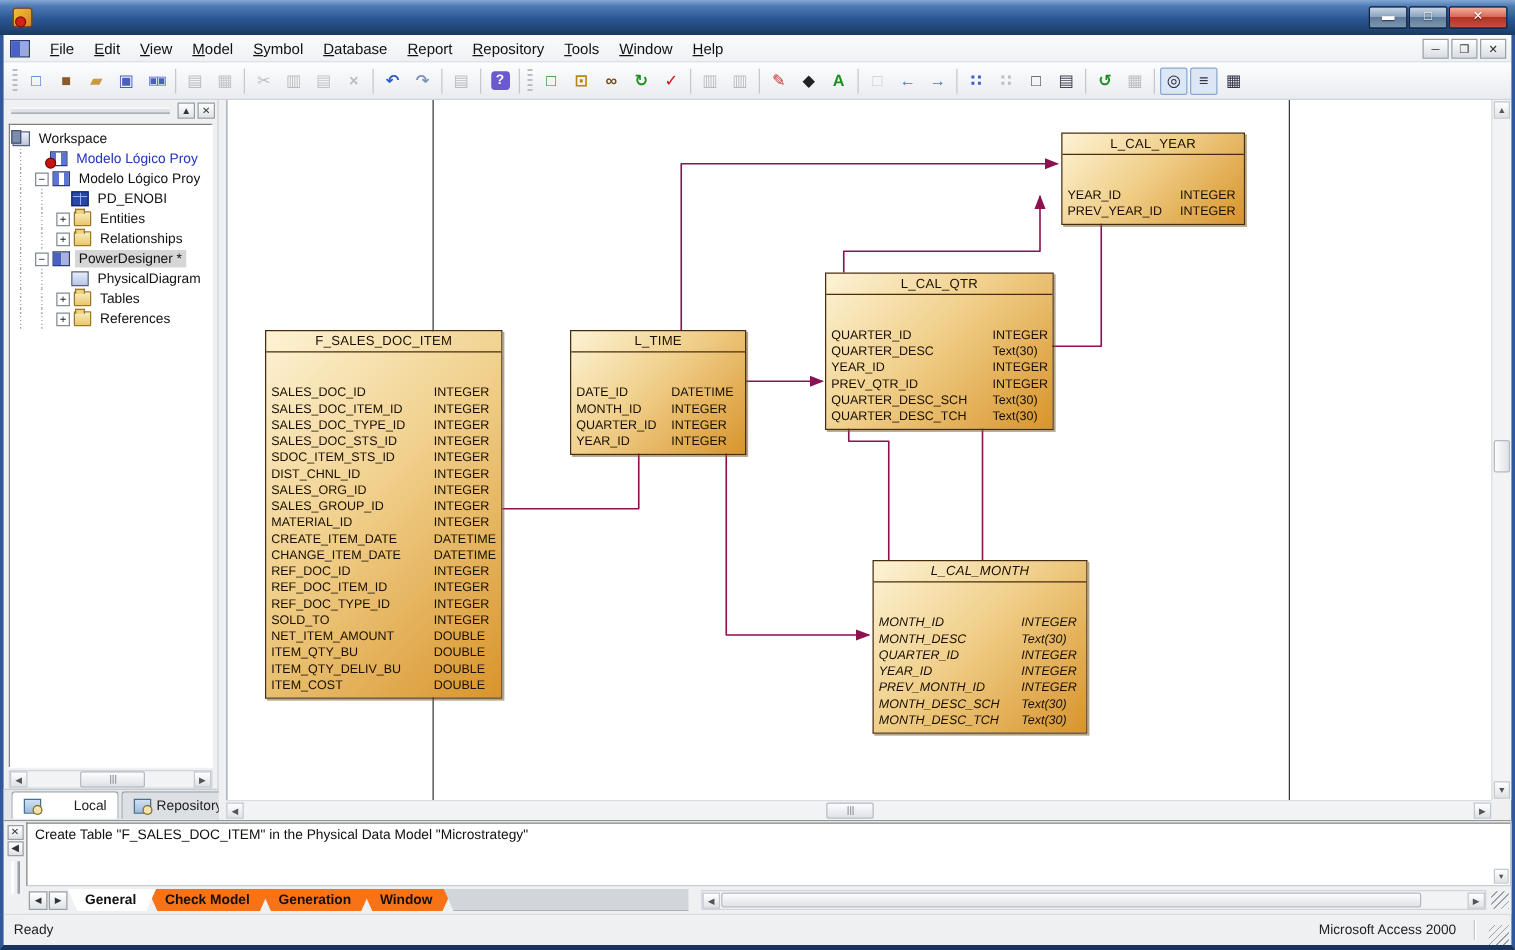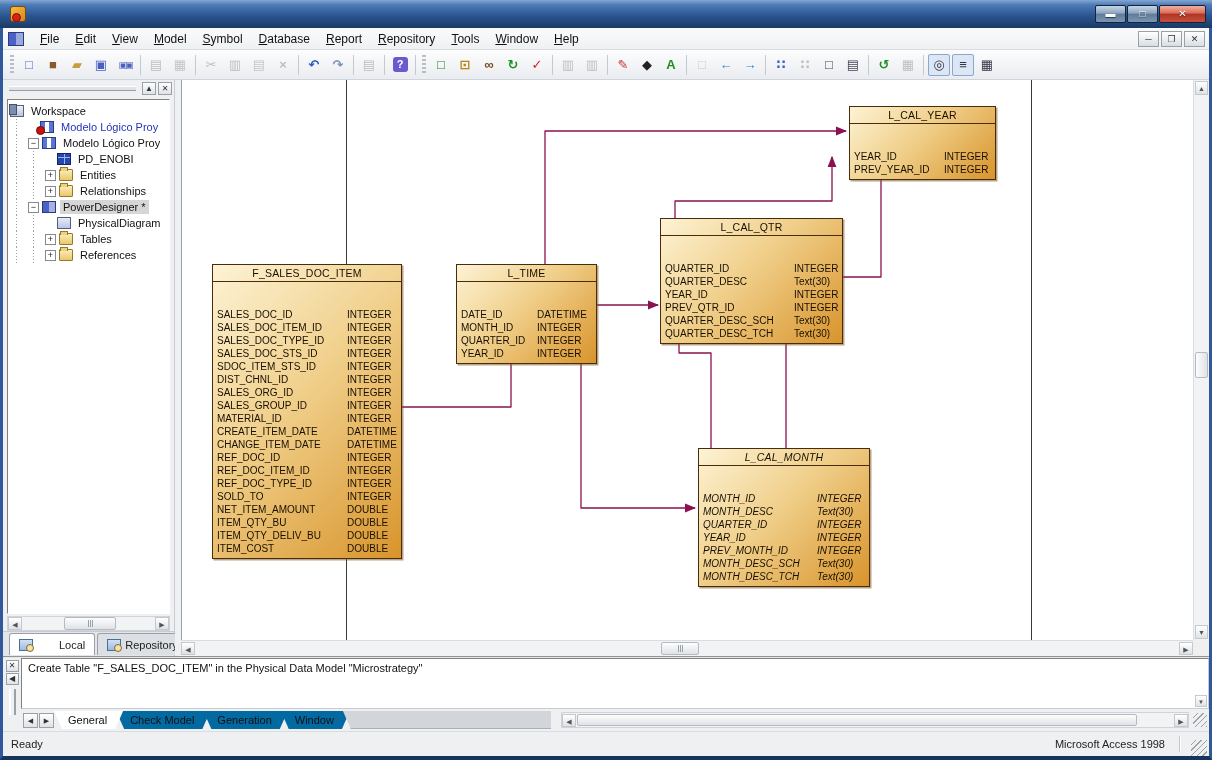--- a/index.html
+++ b/index.html
@@ -150,25 +150,25 @@
     font-size:8px; line-height:10px; text-align:center; color:#333; }
   .orgrip { margin-top:3px; width:7px; height:26px;
     border-left:2px solid #fff; border-right:2px solid #9aa0a8; }
   .out-body { flex:1; display:flex; flex-direction:column; }
   .msgs { height:51px; background:#fff; border:1px solid; border-color:#808080 #c8ccd2 #c8ccd2 #808080;
     font-size:11px; color:#111; padding:3px 6px; position:relative; }
   .msg1 { margin-bottom:14px; }
   .msg-vsarr { position:absolute; right:1px; bottom:1px; width:12px; height:12px; font-size:6px;
     line-height:12px; text-align:center; color:#555; background:linear-gradient(#fff,#dfe2e6);
     border:1px solid #c4c9cf; }
-  .out-tabrow { height:22px; display:flex; align-items:center; background:#eef0f2; padding-left:2px; }
+  .out-tabrow { height:22px; display:flex; align-items:center; background:#eef0f2; padding-left:2px;font-weight:bold; }
   .ot-spin { width:15px; height:15px; border:1px solid #9aa0a8; background:linear-gradient(#fff,#dfe2e6);
     font-size:7px; line-height:13px; text-align:center; color:#333; margin-right:1px; }
   .ot-tabs { display:flex; align-items:stretch; height:18px; margin-left:6px; }
-  .out-tab { padding:0 16px 0 14px; font-size:11px; line-height:18px; color:#111; background:#0369a1;
+  .out-tab { padding:0 16px 0 14px; font-size:11px; line-height:18px; color:#111; background:#f97316;
     clip-path:polygon(0 0,100% 0,calc(100% - 8px) 100%,8px 100%); margin-left:-7px; }
   .out-tab.active { background:#fff; z-index:2; }
   .ot-fill { flex:1; height:18px; background:#d2d5d9; margin-left:-7px;
     clip-path:polygon(0 0,100% 0,100% 100%,8px 100%); border-bottom:1px solid #aab0b8; }
   .ot-scroll { width:628px; height:16px; position:relative; margin:0 4px 0 10px;
     background:#f2f3f5; border:1px solid #d0d4da; flex:none; display:flex; align-items:center; }
   .ot-thumb { position:absolute; left:15px; width:560px; height:12px; border:1px solid #b5bac2;
     background:linear-gradient(#fdfdfe,#dfe2e6); border-radius:2px; }
   .ot-grip { width:14px; height:14px; margin-right:2px;
     background:repeating-linear-gradient(135deg,transparent 0 3px,#9aa0a8 3px 4px); }
@@ -610,17 +610,17 @@
           <div class="ot-thumb"></div>
           <div class="sarr right">▶</div>
         </div>
         <div class="ot-grip"></div>
       </div>
     </div>
   </div>
 
   <div class="statusbar">
     <div class="sb-left">Ready</div>
-    <div class="sb-right">Microsoft Access 1998</div>
+    <div class="sb-right">Microsoft Access 2000</div>
     <div class="sb-sep"></div>
     <div class="sb-grip"></div>
   </div>
 </div>
 
 </body></html>

